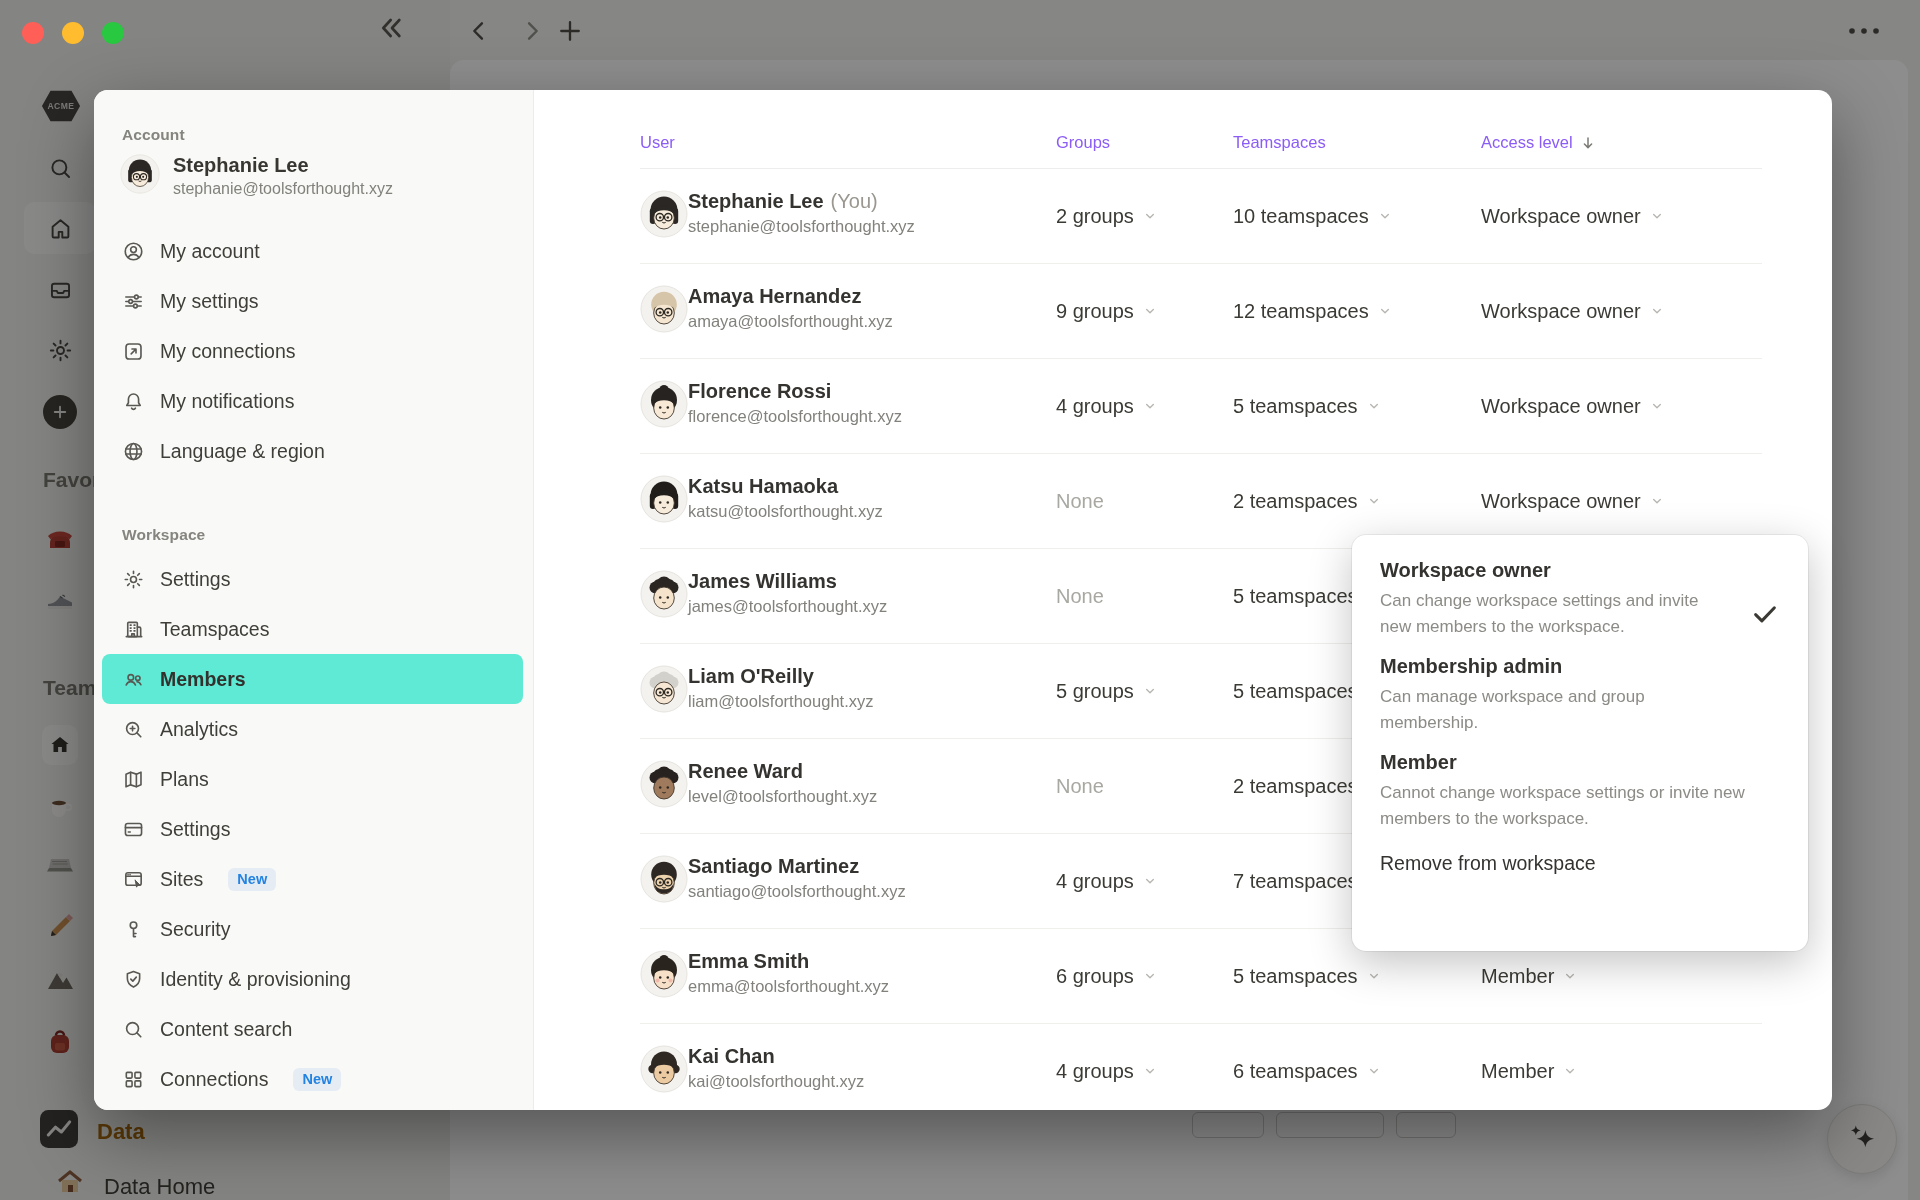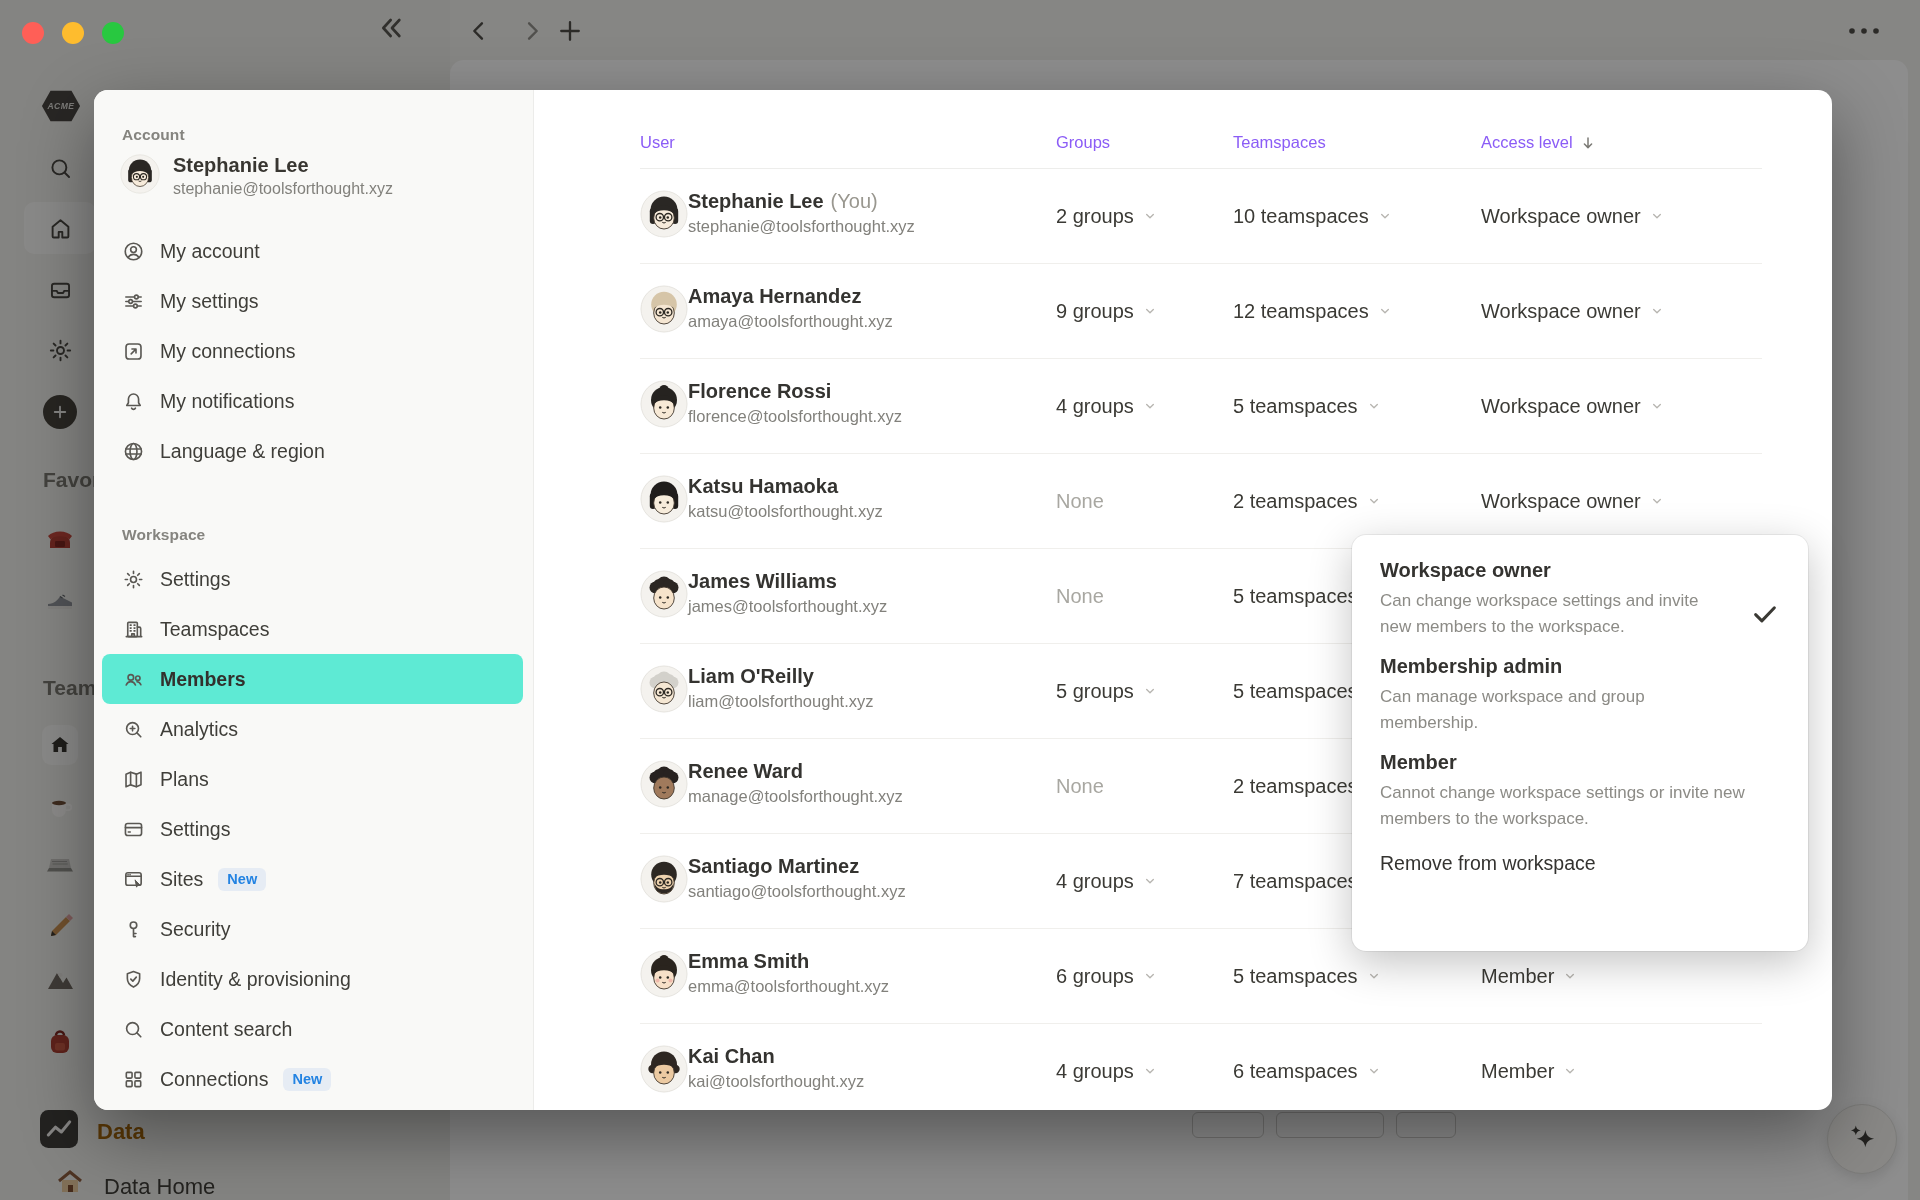--- a/index.html
+++ b/index.html
@@ -11,21 +11,21 @@
   .bg-sidebar { position:absolute; left:0; top:0; bottom:0; width:450px; background:#efeeea; }
   .bg-content { position:absolute; left:450px; top:60px; width:1458px; bottom:0; background:#ffffff; border-radius:14px 14px 0 0; }
   .bg-pill { position:absolute; height:26px; border:1px solid #cfcecb; border-radius:6px; }
   .tl { position:absolute; top:22px; width:22px; height:22px; border-radius:50%; z-index:6; }
   .topbar-ic { position:absolute; display:flex; align-items:center; justify-content:center; }
   .home-active-bg { position:absolute; left:24px; top:202px; width:72px; height:52px; border-radius:10px; background:rgba(255,255,255,0.55); }
   .bg-item { position:absolute; left:42px; width:36px; height:36px; display:flex; align-items:center; justify-content:center; }
   .bg-item svg.bg-ic { width:27px; height:27px; color:#45433e; }
   .bg-item.plus-circle { left:43px; width:34px; height:34px; background:#434039; border-radius:50%; }
   .bg-label { position:absolute; left:43px; font-size:21px; font-weight:600; color:#76756e; white-space:nowrap; }
-  .bg-acme { position:absolute; left:40px; top:88px; width:42px; height:36px;font-style:italic; }
+  .bg-acme { position:absolute; left:40px; top:88px; width:42px; height:36px; }
   .home-tile { position:absolute; left:40px; top:727px; width:40px; height:40px; border-radius:9px; background:rgba(255,255,255,0.5); display:flex; align-items:center; justify-content:center; }
   .data-icon { position:absolute; left:40px; top:1110px; width:38px; height:38px; }
   .data-label { position:absolute; left:97px; top:1119px; font-size:22px; font-weight:700; color:#a16207; }
   .dh-icon { position:absolute; left:54px; top:1166px; width:32px; height:32px; }
   .dh-label { position:absolute; left:104px; top:1174px; font-size:22px; color:#3b3a35; }
   .ai-btn { position:absolute; left:1827px; top:1104px; width:70px; height:70px; border-radius:50%; background:#f7f6f3; border:1px solid #e0dfdb; display:flex; align-items:center; justify-content:center; box-shadow:0 4px 14px rgba(0,0,0,0.12); }
 
   
   .dim { position:absolute; inset:0; background:rgba(6,6,6,0.46); z-index:4; }
 
@@ -33,21 +33,21 @@
   .modal { position:absolute; left:94px; top:90px; width:1738px; height:1020px; background:#fff; border-radius:14px; overflow:hidden; box-shadow:0 25px 70px rgba(0,0,0,0.4); z-index:10; }
   .panel { position:absolute; left:0; top:0; bottom:0; width:440px; background:#f9f9f7; border-right:1px solid #ececea; padding-top:36px; }
   .sec-head { font-size:15.5px; font-weight:700; color:#85847f; margin:0 0 10px 28px; letter-spacing:0.1px; }
   .sec-head.ws { margin-top:50px; }
   .user-block { display:flex; align-items:center; gap:13px; margin:6px 20px 28px 26px; }
   .user-name { font-size:20px; font-weight:600; color:#383631; }
   .user-email { font-size:16px; color:#82817c; margin-top:3px; }
   .panel-item { height:50px; margin:0 10px 0 8px; padding:0 10px 0 20px; border-radius:8px; display:flex; align-items:center; gap:15px; font-size:19.5px; color:#3f3e39; font-weight:500; }
   .panel-item svg { width:23px; height:23px; color:#5a5853; flex:none; }
   .panel-item.selected { background:#5eead4; color:#32312d; font-weight:600; }
-  .badge-new { font-size:14.5px; font-weight:700; color:#2383e2; background:#e6ecf4; border-radius:6px; padding:3px 9px 4px; margin-left:0; }
+  .badge-new { font-size:14.5px; font-weight:700; color:#2383e2; background:#e6ecf4; border-radius:6px; padding:3px 9px 4px; margin-left:10px; }
 
   
   .table { position:absolute; left:546px; top:0; width:1122px; }
   .thead, .trow { display:grid; grid-template-columns:416px 177px 248px 281px; }
   .thead { height:79px; align-items:end; padding-bottom:16px; border-bottom:1px solid #ededeb; color:#8b5cf6; font-size:16.5px; }
   .th { display:flex; align-items:center; gap:7px; }
   .trow { height:95px; align-items:center; border-bottom:1px solid #f0efec; }
   .ucell { display:flex; align-items:flex-start; }
   .uname { font-size:20px; font-weight:600; color:#343330; }
   .uname .suffix { color:#99978f; font-weight:400; margin-left:7px; }
@@ -664,21 +664,21 @@
                 <circle cx="24" cy="14" r="7.5" fill="#272220"></circle>
                 <circle cx="19" cy="14.5" r="5.5" fill="#272220"></circle>
                 <circle cx="29" cy="14.5" r="5.5" fill="#272220"></circle>
                 <ellipse cx="24" cy="28" rx="10.3" ry="11" fill="#a07a5c" stroke="#40362b" stroke-width="0.9"></ellipse>
                 <circle cx="20.2" cy="27.4" r="1.25" fill="#2c2822"></circle>
                 <circle cx="27.8" cy="27.4" r="1.25" fill="#2c2822"></circle>
                 <path d="M22.6 32.6q1.4 1.1 2.8 0" stroke="#2c2822" stroke-width="1" fill="none" stroke-linecap="round"></path>
               </svg></span>
             <span>
               <div class="uname"><span>Renee Ward</span></div>
-              <div class="uemail">manage@toolsforthought.xyz</div>
+              <div class="uemail">level@toolsforthought.xyz</div>
             </span>
           </div>
           <div class="vcell muted">
             <span>None</span>
           </div>
           <div class="vcell">
             <span>2 teamspaces</span>
             <svg class="chev" width="14" height="14" viewBox="0 0 16 16" fill="none">
               <path d="m4.2 6.2 3.8 3.8 3.8-3.8" stroke="#b7b5b0" stroke-width="1.5" stroke-linecap="round" stroke-linejoin="round"></path>
             </svg>

